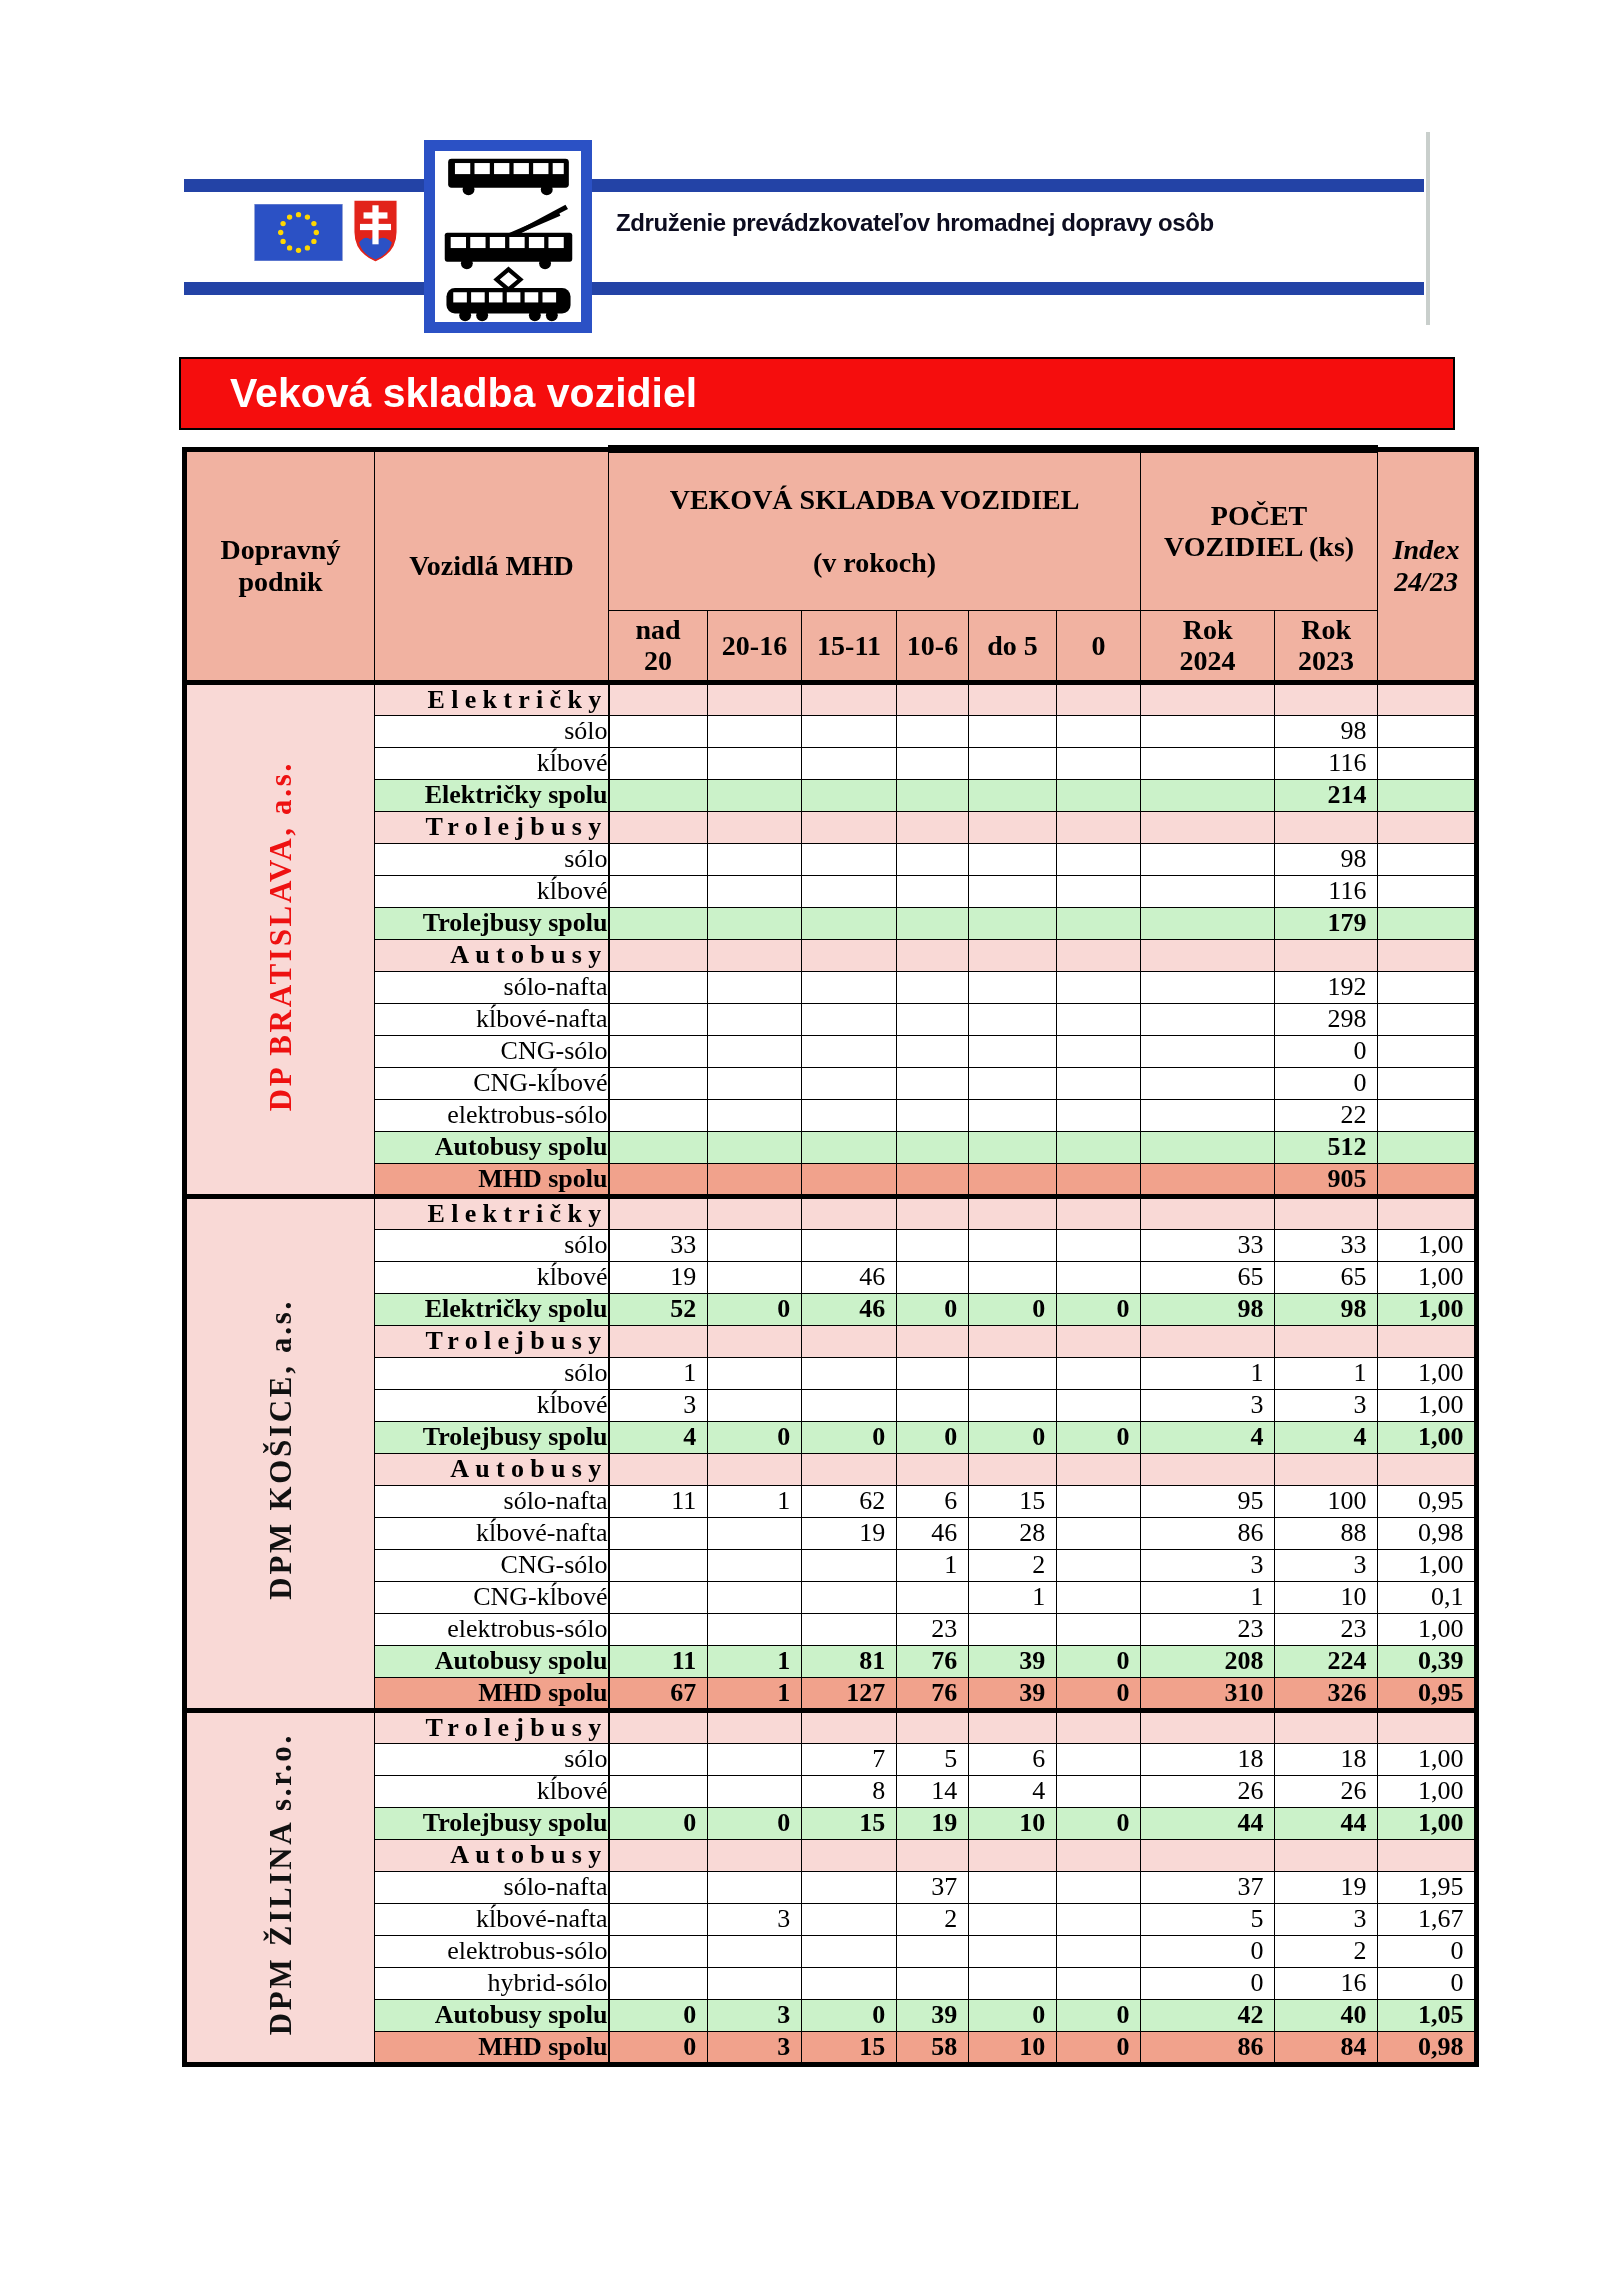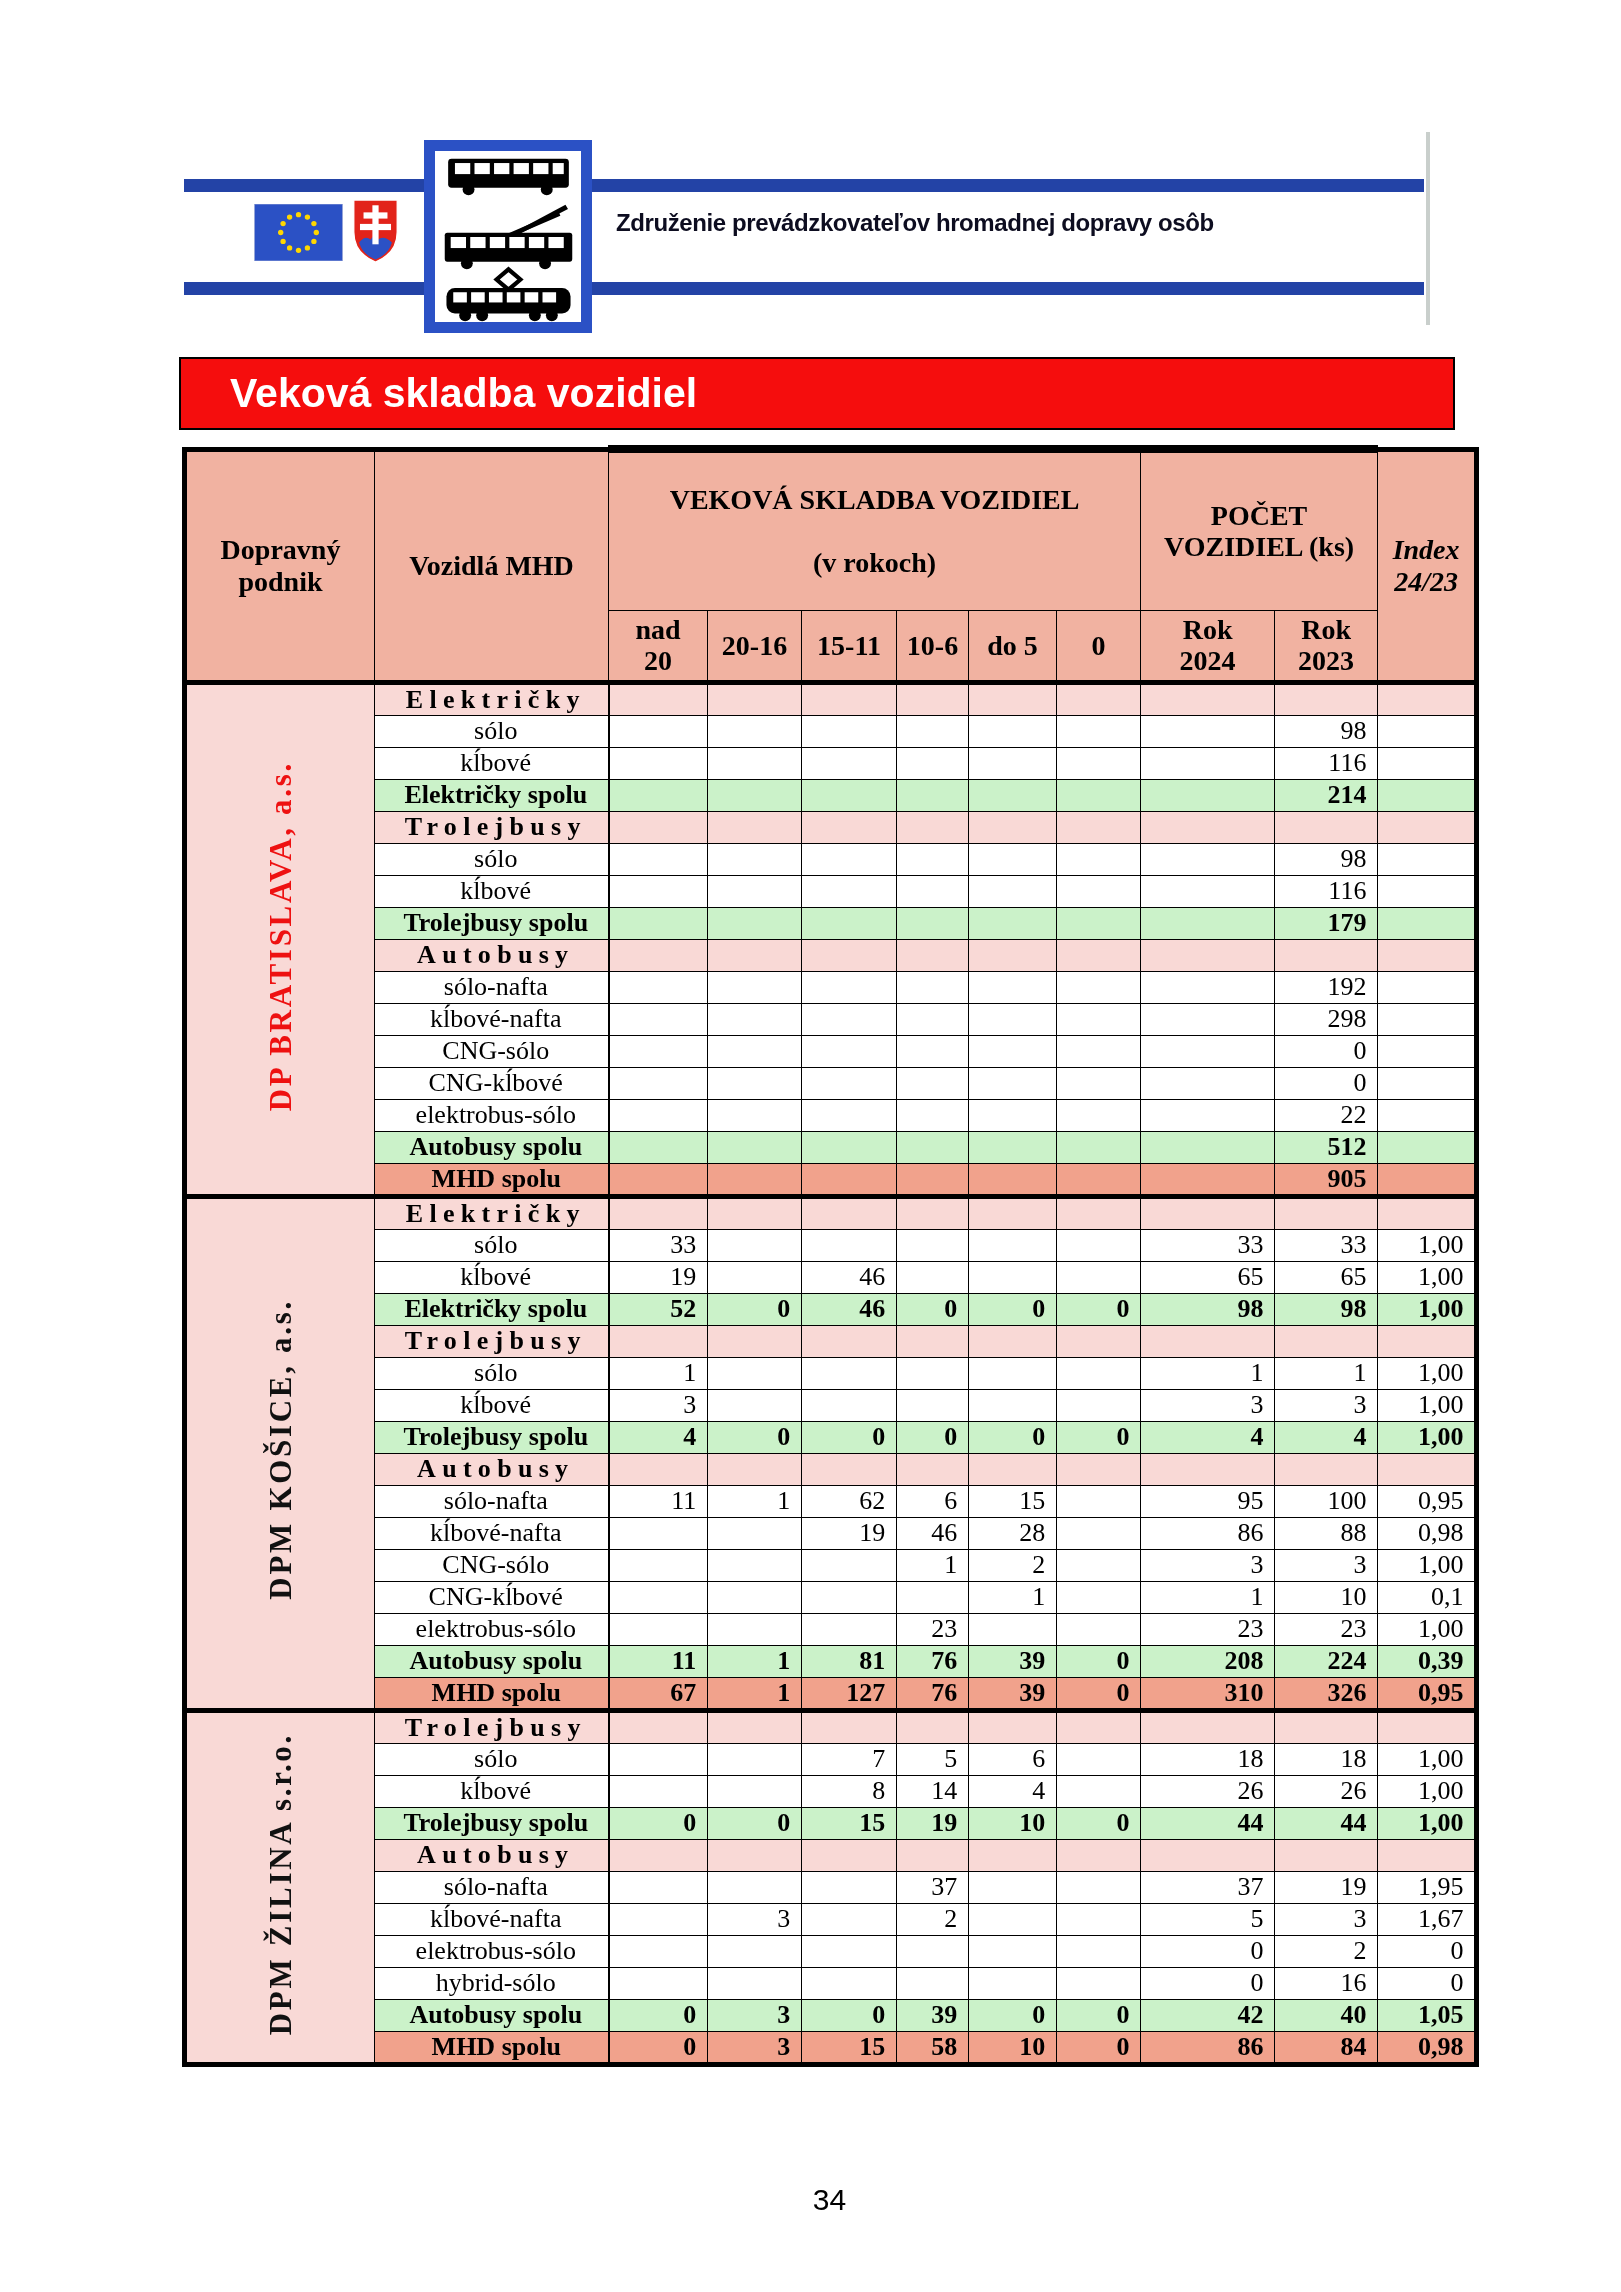--- a/index.html
+++ b/index.html
@@ -46,21 +46,21 @@
     background:var(--header-salmon); font-weight:bold; font-size:28px;
     text-align:center; vertical-align:middle; white-space:pre-line; line-height:1.12;
   }
   .veh tr.grp th { height:68px; }
   .veh tr.sub th { height:72px; border-bottom:5.4px solid #000; }
   th.h-corner { border-top:2.7px solid #000; border-bottom:5.4px solid #000; }
   th.h-group { border-top:8px solid #000; }
   th.h-index { border-top:2px solid #a16207; border-bottom:5.4px solid #000;font-style:italic; }
 
   .veh tbody td { font-size:26px; height:32px; vertical-align:middle; }
-  .veh td.lbl { text-align:center; padding-left:9px; white-space:nowrap; }
+  .veh td.lbl { text-align:right; padding-left:9px; white-space:nowrap; }
   .veh td.num { text-align:right; padding-right:10.7px; }
   .veh td.num.c0 { border-left:2.7px solid #000; }
   .veh tr.r-section td { background:var(--section-pink); }
   .veh tr.r-section td.lbl { font-weight:bold; letter-spacing:6.3px; }
   .veh tr.r-data td { background:#fff; }
   .veh tr.r-total td { background:var(--total-green); font-weight:bold; }
   .veh tr.r-mhd td { background:var(--mhd-salmon); font-weight:bold; border-bottom:5.4px solid #000;padding-left:10px; }
   .veh td.company {
     background:var(--company-salmon); border-bottom:5.4px solid #000;
     text-align:center; vertical-align:middle;
@@ -723,16 +723,15 @@
           <td class="num c3">58</td>
           <td class="num c4">10</td>
           <td class="num c5">0</td>
           <td class="num c6">86</td>
           <td class="num c7">84</td>
           <td class="num c8">0,98</td>
         </tr>
       </tbody>
   </table>
 
-  <div class="page-number">34</div>
 
 </div>
 
 
 </body></html>

